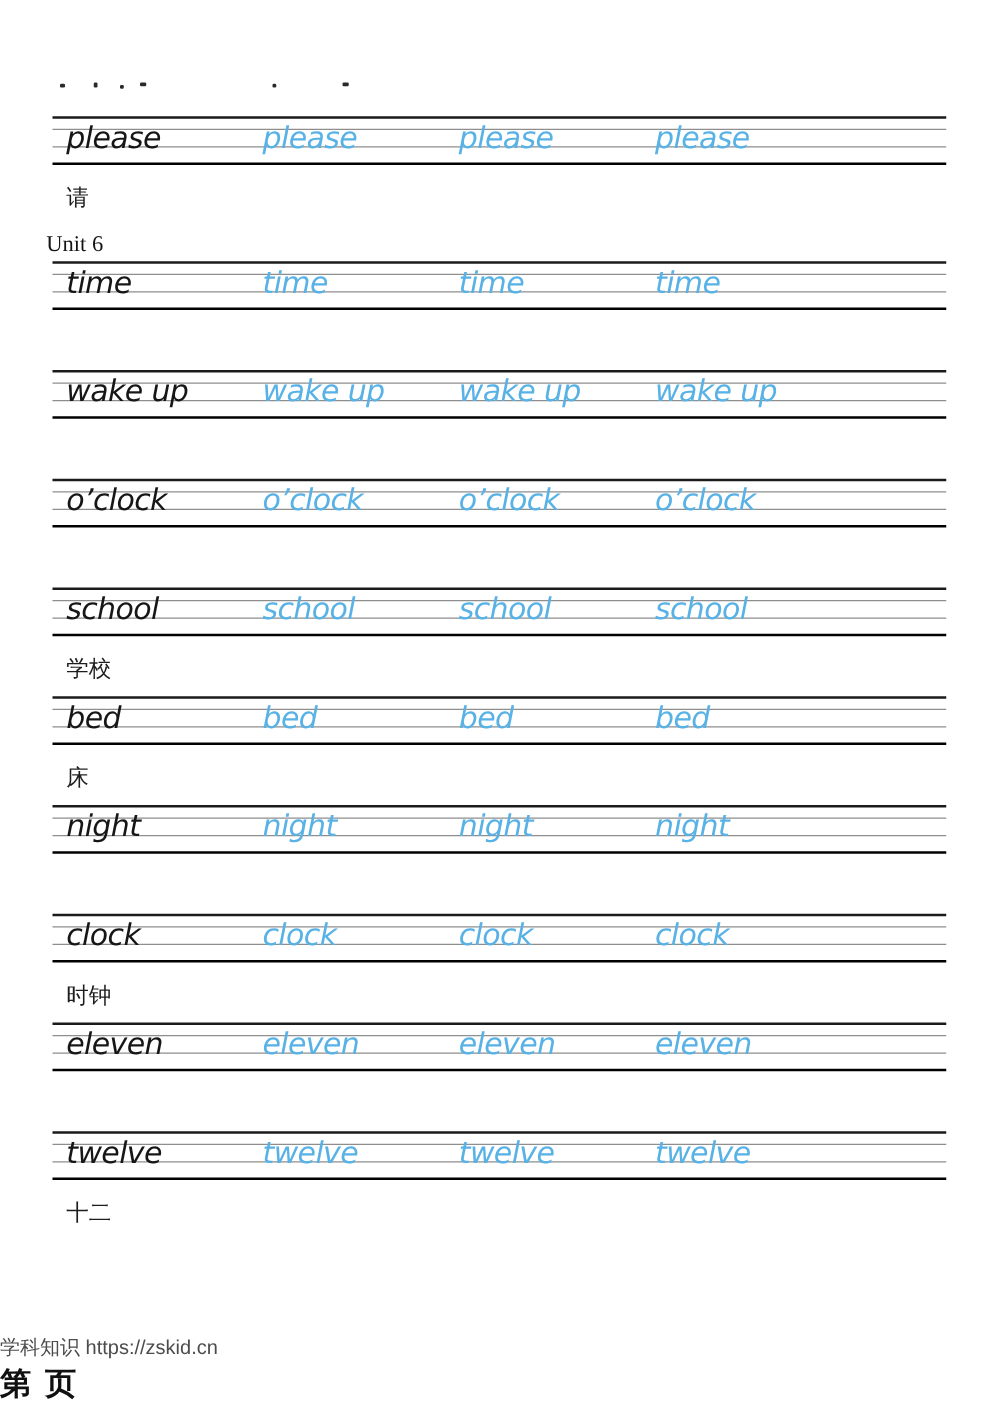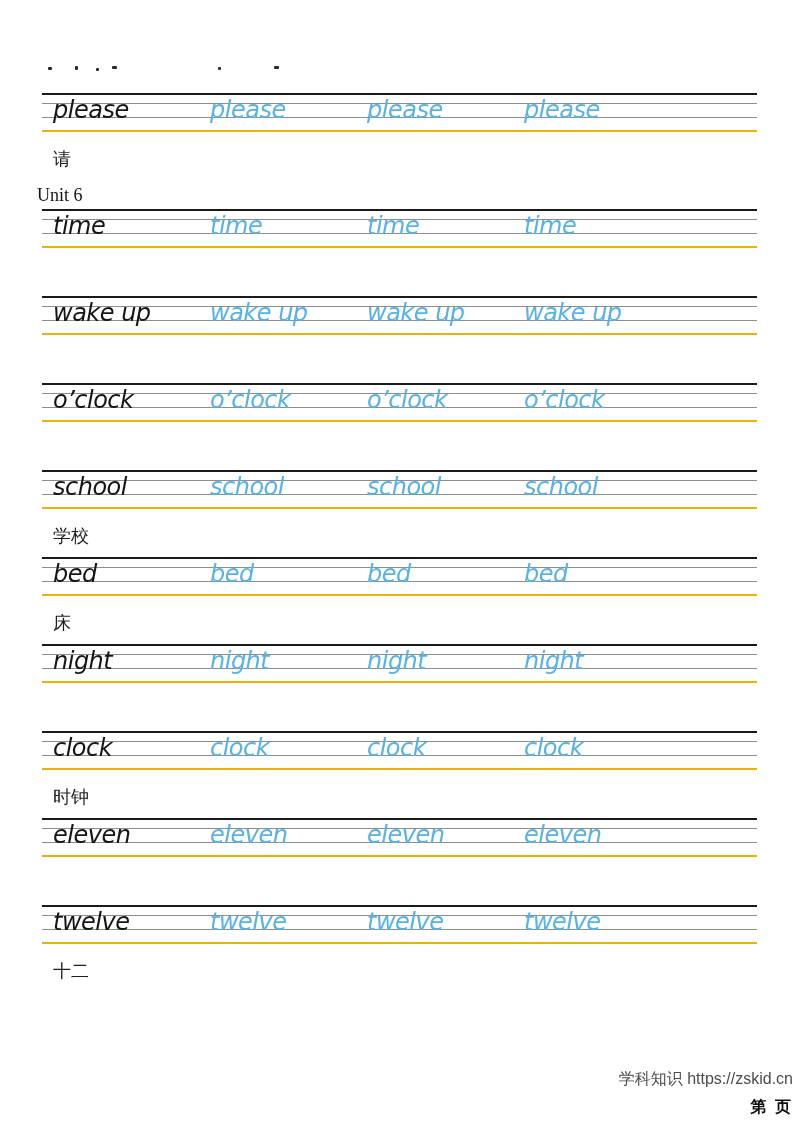--- a/index.html
+++ b/index.html
@@ -18,21 +18,21 @@
   .remnant i:nth-child(2){left:75px;top:66px;width:3px;height:4px;}
   .remnant i:nth-child(3){left:96px;top:68px;width:3px;height:3px;}
   .remnant i:nth-child(4){left:112px;top:66px;width:5px;height:3px;}
   .remnant i:nth-child(5){left:218px;top:67px;width:3px;height:3px;}
   .remnant i:nth-child(6){left:274px;top:66px;width:5px;height:3px;}
 
   
   .word-block{height:87px;margin-left:42px;margin-right:36px;}
   .grid{
     position:relative;height:39px;box-sizing:border-box;
-    border-top:2px solid #1b1b1b;border-bottom:2px solid #eab308;
+    border-top:2px solid #1b1b1b;border-bottom:2px solid #000000;
   }
   .guide{position:absolute;left:0;right:0;height:1px;background:#8e8e8e;}
   .guide.g1{top:8px;}
   .guide.g2{top:22px;}
   .word-line{position:absolute;left:11px;right:0;top:-6px;display:flex;}
   .w{
     display:block;width:157px;flex:0 0 157px;
     font-family:"DejaVu Sans","Liberation Sans",sans-serif;
     font-style:italic;font-size:24px;line-height:42px;
     white-space:nowrap;letter-spacing:-0.5px;
@@ -46,24 +46,24 @@
   }
 
   
   .unit-heading{
     height:29px;margin-left:37px;
     font-family:"Liberation Serif","DejaVu Serif",serif;
     font-size:18px;line-height:30px;color:#141414;
   }
 
   
-  .footer{position:absolute;top:1070px;left:0;width:100%;text-align:right;}
+  .footer{position:absolute;top:1070px;left:0;width:100%;text-align:left;}
   .footer .site{font-size:16px;line-height:18px;color:#4c4c4c;}
   .footer .pageno{
-    margin-top:8px;font-size:16px;line-height:22px;
+    margin-top:8px;font-size:25px;line-height:22px;
     font-weight:bold;color:#101010;letter-spacing:2px;
     font-family:"Liberation Sans",sans-serif;
   }
 </style>
 </head>
 <body>
 
 <div class="remnant">
   <i></i>
     <i></i>

